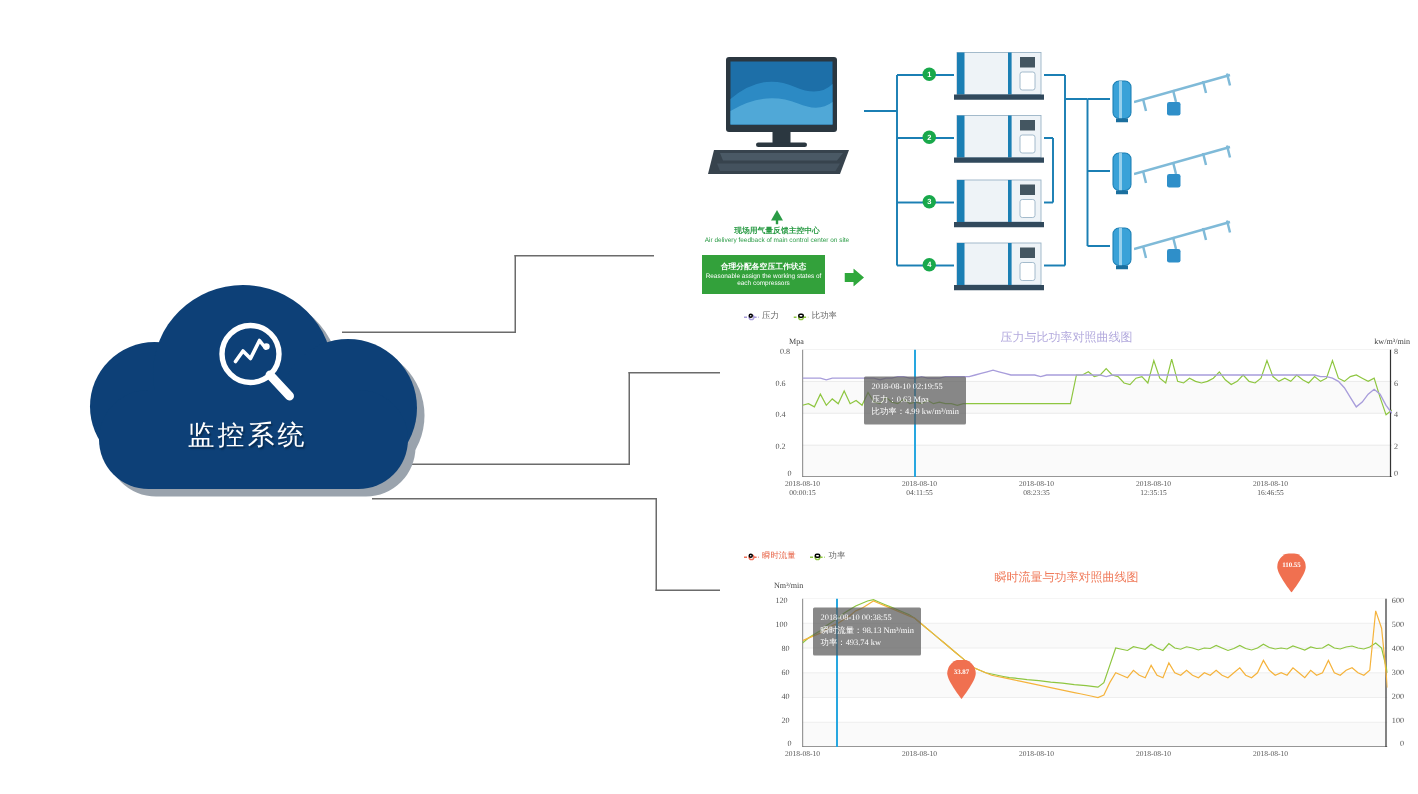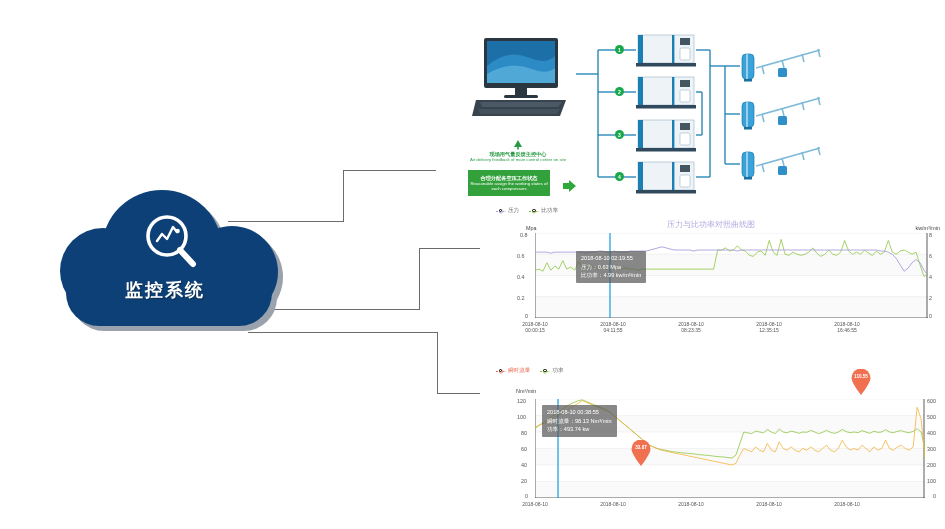--- a/index.html
+++ b/index.html
@@ -34,21 +34,21 @@
   .cloud-shadow{transform:translate(5px,5px);filter:blur(0.4px);}
 
   .lobe-a{left:20px;top:42px;width:86px;height:86px;}
   .lobe-b{left:62px;top:4px;width:120px;height:118px;}
   .lobe-c{left:146px;top:40px;width:92px;height:92px;}
   .base-m{left:26px;top:74px;width:206px;height:66px;}
 
   .cloud-icon{position:absolute;left:102px;top:28px;width:60px;height:58px;}
   .cloud-label{
     position:absolute;left:0;top:92px;width:250px;text-align:center;
-    color:#ffffff;font-size:18px;font-weight:bold;letter-spacing:2px;
+    color:#ffffff;font-size:18px;font-weight:normal;letter-spacing:2px;
     text-shadow:1px 1px 1px rgba(0,0,0,.35);
   }
 
   
   .diagram{position:absolute;left:430px;top:22px;width:512px;height:182px;}
   .monitor{position:absolute;left:40px;top:14px;width:104px;height:86px;}
   .dia-cap{
     position:absolute;left:18px;top:118px;width:140px;text-align:center;
     color:#2a9b45;line-height:1.18;
   }
@@ -61,21 +61,21 @@
   }
   .green-box .cn{font-size:5.2px;font-weight:bold;}
   .green-box .en{font-size:4.3px;}
   .arrow-green{position:absolute;left:133px;top:156px;width:14px;height:12px;}
 
   .comp{position:absolute;width:60px;height:33px;}
   .tank{position:absolute;width:16px;height:30px;}
   .pipe-svg{position:absolute;left:0;top:0;width:512px;height:182px;}
 
   
-  .chart-panel{position:absolute;background:#fff;}
+  .chart-panel{position:absolute;background:#fff;font-family:Liberation Serif, serif;}
   .chart-legend{position:absolute;display:flex;gap:10px;align-items:center;font-size:5.6px;}
   .chart-legend .li{display:flex;align-items:center;gap:2px;white-space:nowrap;}
   .lg-mark{display:inline-block;width:10px;height:5px;position:relative;}
   .lg-mark::before{content:"";position:absolute;left:0;top:2px;width:10px;height:1px;}
   .lg-mark::after{content:"";position:absolute;left:3px;top:0.5px;width:3.4px;height:3.4px;
     border-radius:50%;background:#fff;border:1px solid;box-sizing:border-box;}
   .chart-title{position:absolute;text-align:center;font-size:8px;}
   .axis-unit{position:absolute;font-size:5.4px;color:#444;white-space:nowrap;}
   .tick{position:absolute;font-size:5.4px;color:#555;white-space:nowrap;}
   .xtick{position:absolute;font-size:5px;color:#555;text-align:center;line-height:1.25;white-space:nowrap;}
@@ -400,20 +400,21 @@
       </span>
       <span class="li">
         <span class="lg-mark" style="--c:#8ec640;"><svg width="10" height="5" viewBox="0 0 10 5">
               <line x1="0" y1="2.5" x2="10" y2="2.5" stroke="#8ec640" stroke-width="1" stroke-dasharray="2 1.2"></line>
               <circle cx="5" cy="2.5" r="1.6" fill="#fff" stroke="#8ec640" stroke-width="0.9"></circle>
             </svg></span>
         <span style="color:#666;">功率</span>
       </span>
     </div>
 
+    <div class="chart-title" style="left:0;top:19px;width:462px;color:#f07a5a;">瞬时流量与功率对照曲线图</div>
 
     <div class="axis-unit" style="left:36px;top:28px;">Nm³/min</div>
 
     <div class="tick" style="left:37px;top:38px;">120</div>
     <div class="tick" style="left:37px;top:54px;">100</div>
     <div class="tick" style="left:41px;top:70px;">80</div>
     <div class="tick" style="left:41px;top:86px;">60</div>
     <div class="tick" style="left:41px;top:102px;">40</div>
     <div class="tick" style="left:41px;top:118px;">20</div>
     <div class="tick" style="left:45px;top:133px;">0</div>

